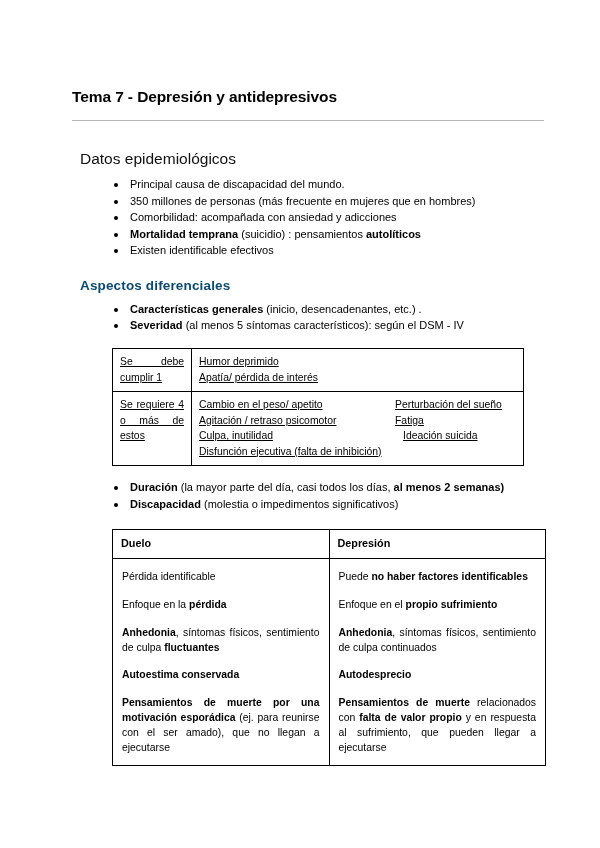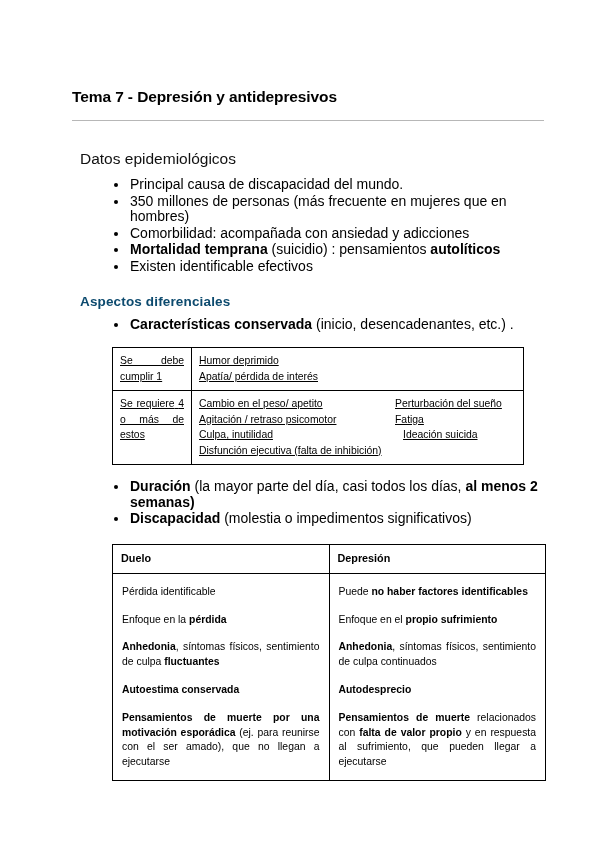--- a/index.html
+++ b/index.html
@@ -66,21 +66,21 @@
   }
 
   
   ul.bullets {
     list-style: none;
     margin: 0 0 0 0;
     padding: 0 0 0 40px;
   }
   ul.bullets > li {
     position: relative;
-    font-size: 14px;
+    font-size: 11px;
     line-height: 15.6px;
     margin: 0 0 1px 0;
     padding-left: 18px;
     color: #000;
   }
   ul.bullets > li::before {
     content: "";
     position: absolute;
     left: 2px;
     top: 6px;
@@ -179,21 +179,22 @@
       <li><span>Comorbilidad: acompañada con ansiedad y adicciones</span></li>
       <li><span class="b">Mortalidad temprana</span><span> (suicidio) : pensamientos </span><span class="b">autolíticos</span></li>
       <li><span>Existen identificable efectivos</span></li>
     </ul>
 
     <div class="gap-a"></div>
 
     <h2 class="h-bold">Aspectos diferenciales</h2>
 
     <ul class="bullets">
-      <li><span class="b">Características conservada</span><span> (inicio, desencadenantes, etc.) .</span></li>
+      <li><span class="b">Características generales</span><span> (inicio, desencadenantes, etc.) .</span></li>
+      <li><span class="b">Severidad</span><span> (al menos 5 síntomas característicos): según el DSM - IV</span></li>
     </ul>
 
     <div class="gap-b"></div>
 
     <table id="criteria-table" class="doc-table">
       <tbody>
         <tr>
           <td class="label-cell">
             <span>Se debe</span>
             <span class="lastline">cumplir 1</span>

